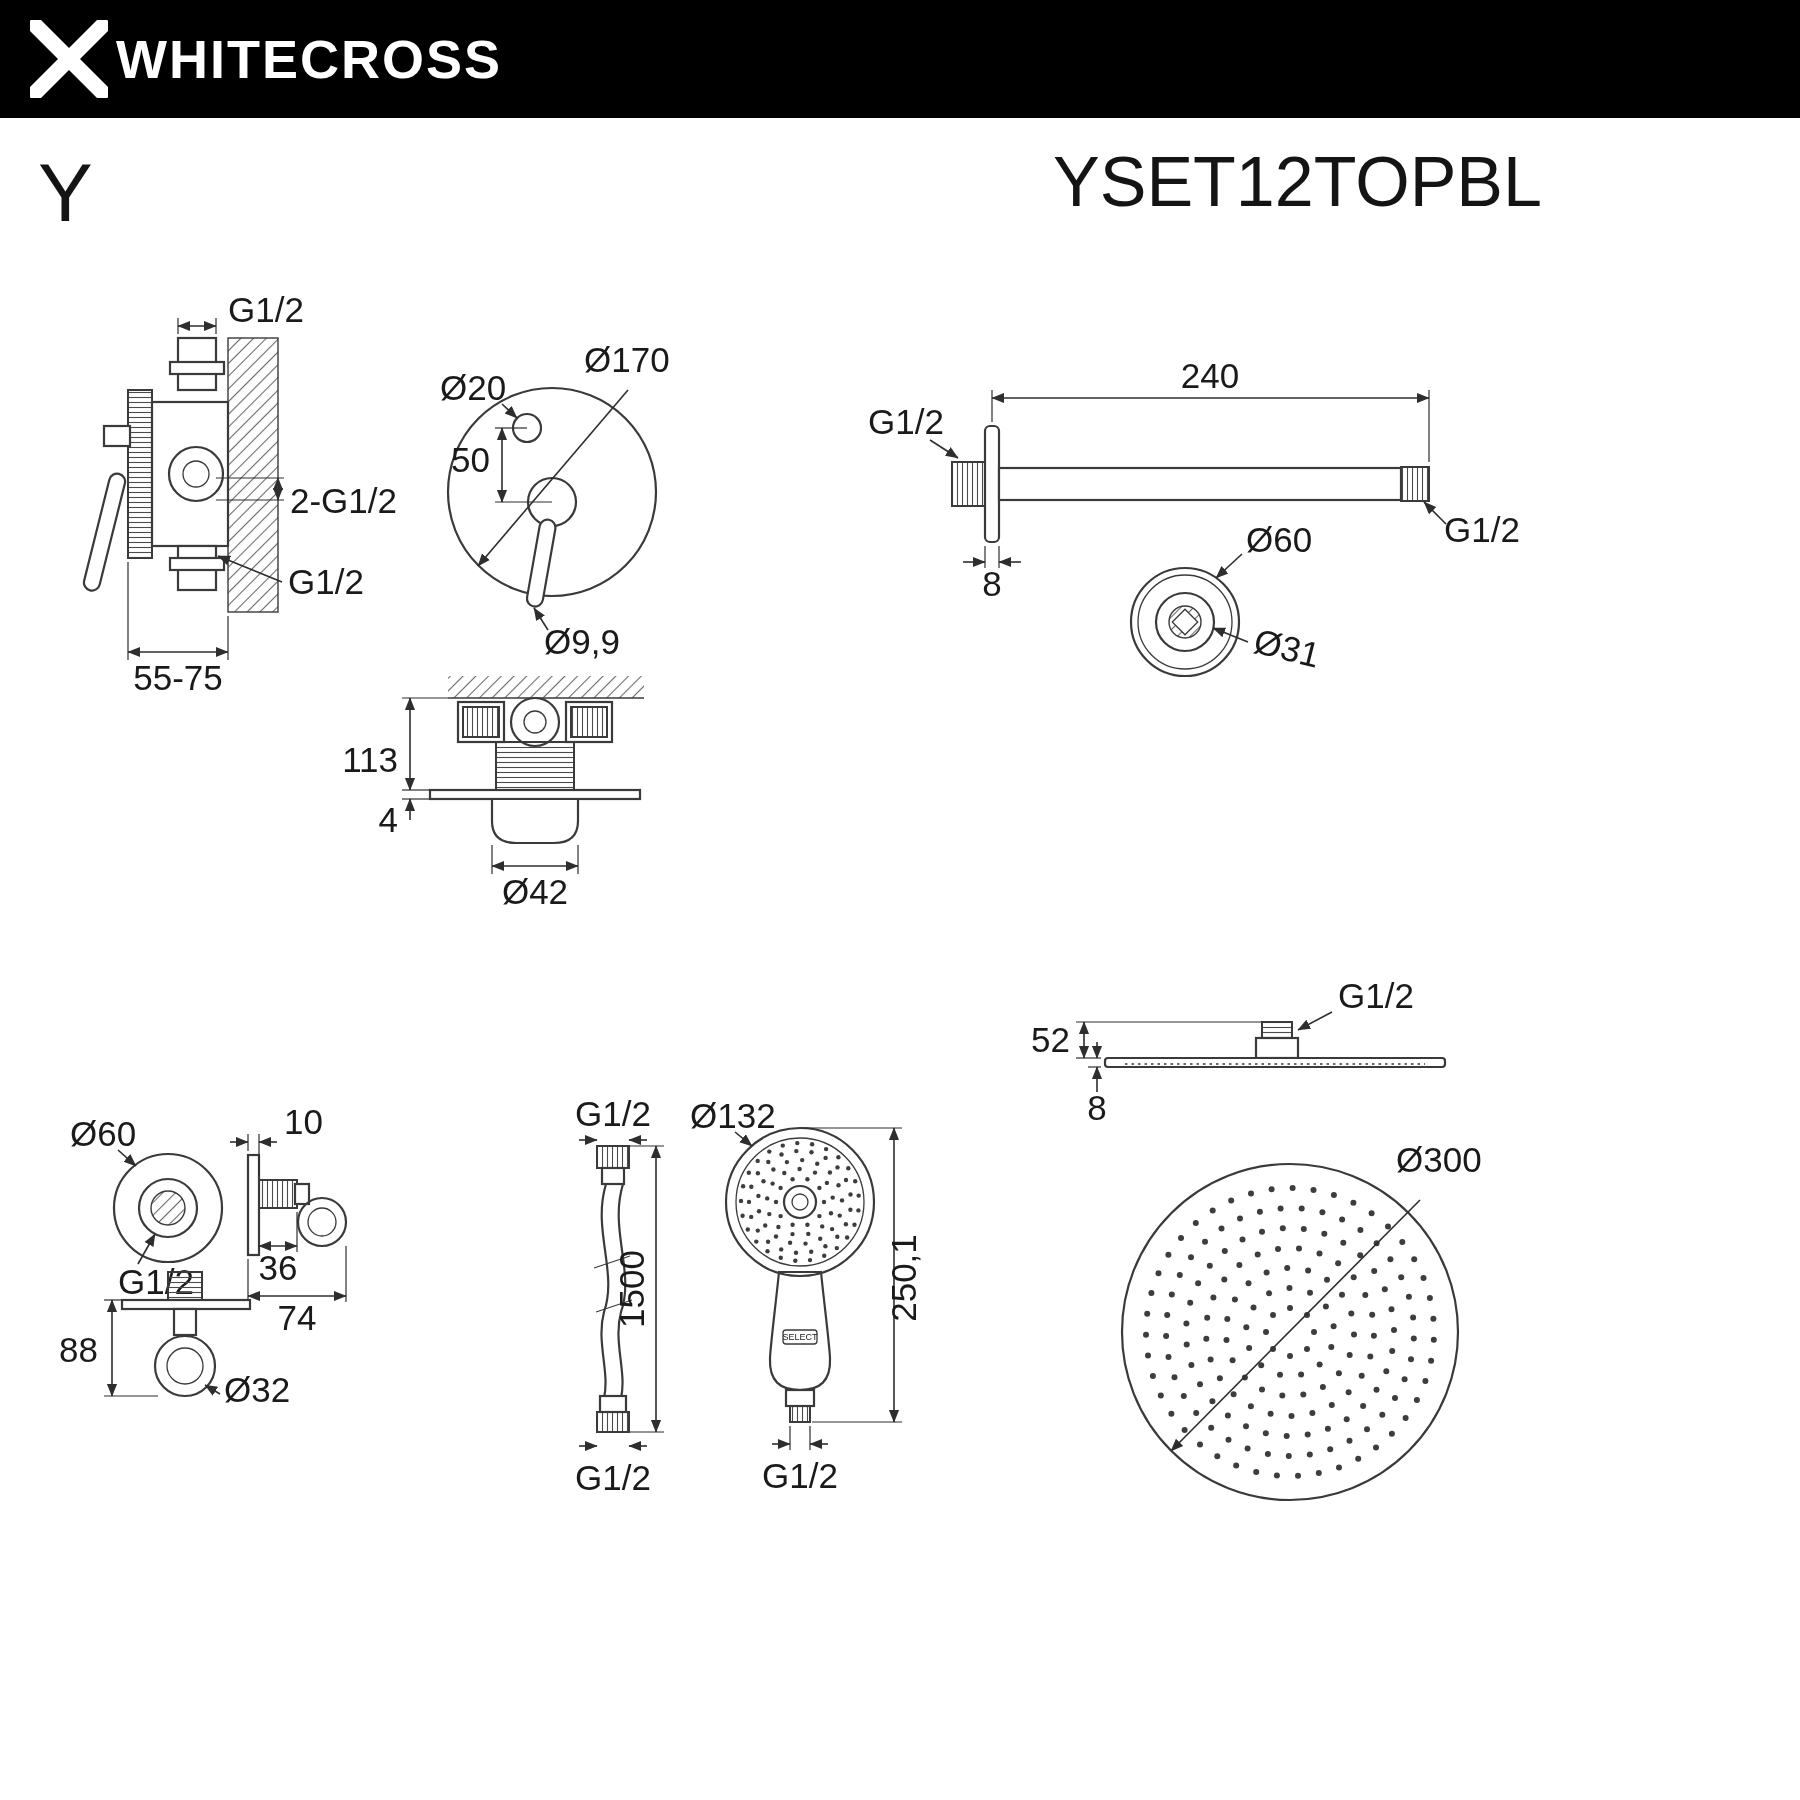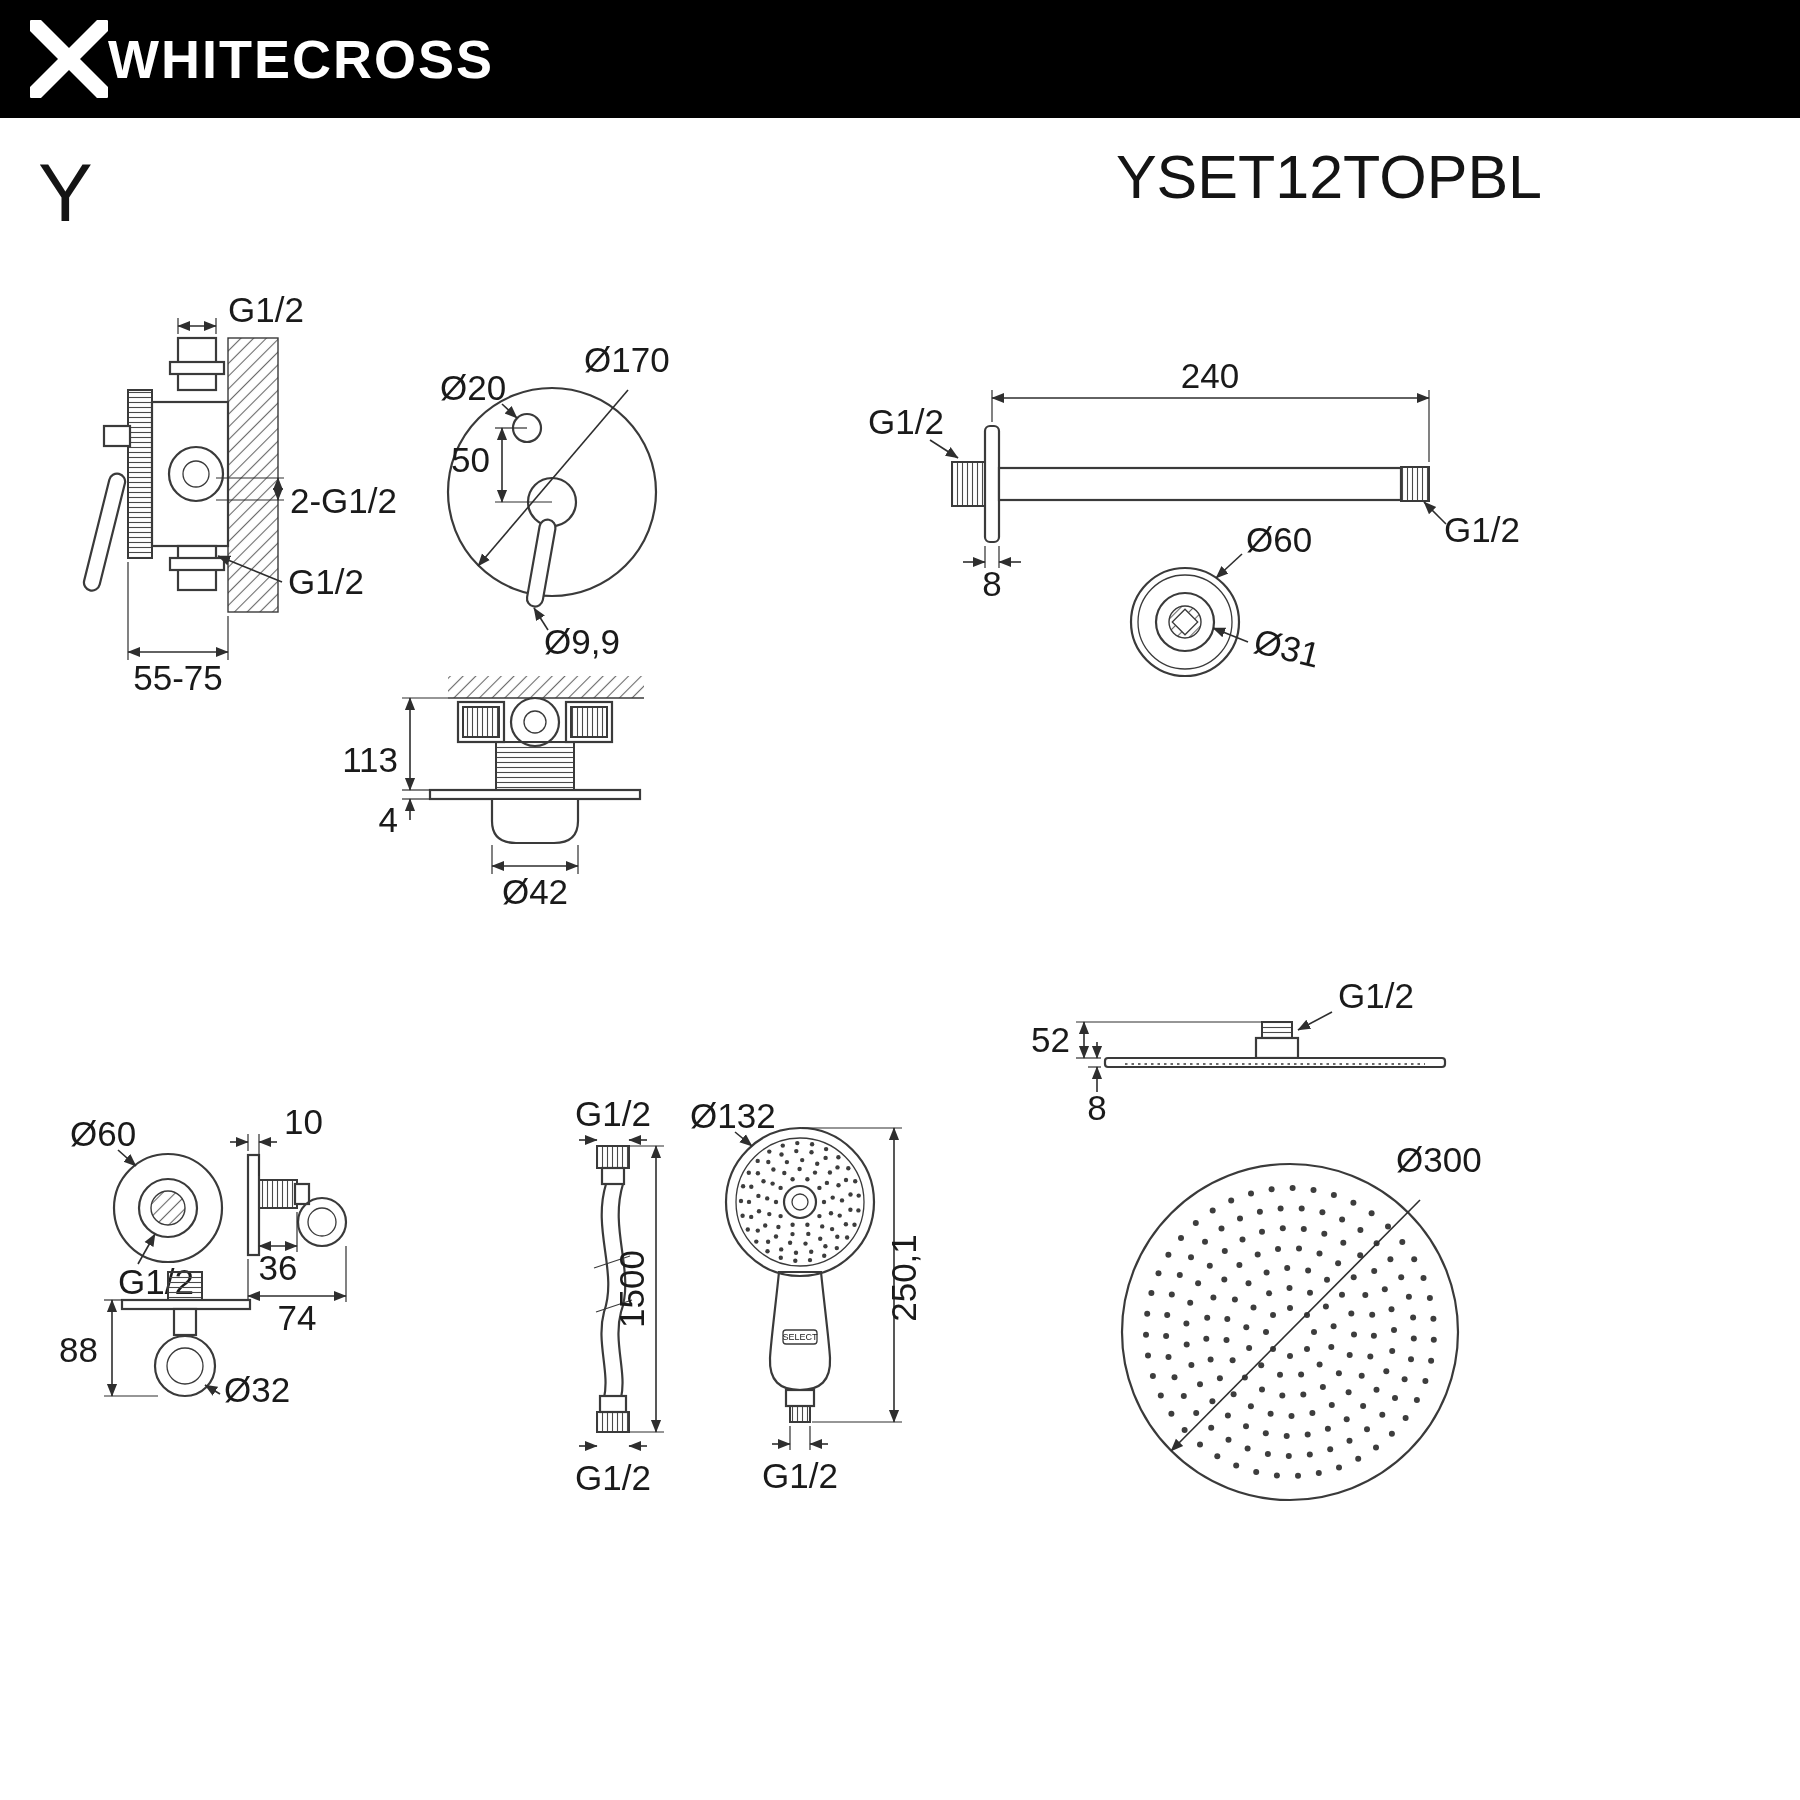--- a/index.html
+++ b/index.html
@@ -1,23 +1,23 @@
 <!DOCTYPE html>
 <html><head>
 <meta charset="utf-8">
 <style>
   *{box-sizing:border-box}
   html,body{margin:0;padding:0}
   body{width:1800px;height:1800px;background:#fff;font-family:"Liberation Sans",sans-serif}
   .page{position:relative;width:1800px;height:1800px;overflow:hidden;background:#fff}
   .header{position:absolute;top:0;left:0;width:1800px;height:118px;background:#000;display:flex;align-items:center}
   .logo{margin-left:30px;flex:0 0 auto}
-  .brand{color:#fff;font-size:54px;font-weight:bold;letter-spacing:2px;margin-left:0}
+  .brand{color:#fff;font-size:54px;font-weight:bold;letter-spacing:2px;margin-left:8px}
   .series{position:absolute;top:146px;left:38px;font-size:82px;color:#141414}
-  .model{position:absolute;top:142px;right:258px;font-size:61px;color:#141414}
+  .model{position:absolute;top:142px;right:258px;font-size:70px;color:#141414}
   svg.drawings{position:absolute;top:0;left:0}
   .lbl{font-family:"Liberation Sans",sans-serif;font-size:35px;fill:#1a1a1a}
   .lbl-s{font-family:"Liberation Sans",sans-serif;font-size:9px;fill:#1a1a1a}
   .ol{fill:#fff;stroke:#3a3a3a;stroke-width:2.2}
   .oln{fill:none;stroke:#3a3a3a;stroke-width:2.2}
   .thin{fill:none;stroke:#3a3a3a;stroke-width:1.3}
   .thinf{fill:#fff;stroke:#3a3a3a;stroke-width:1.3}
   .dim{fill:none;stroke:#2e2e2e;stroke-width:1.6}
   .ext{fill:none;stroke:#2e2e2e;stroke-width:1.2}
   .rib{fill:url(#ribsH);stroke:#3a3a3a;stroke-width:2}

